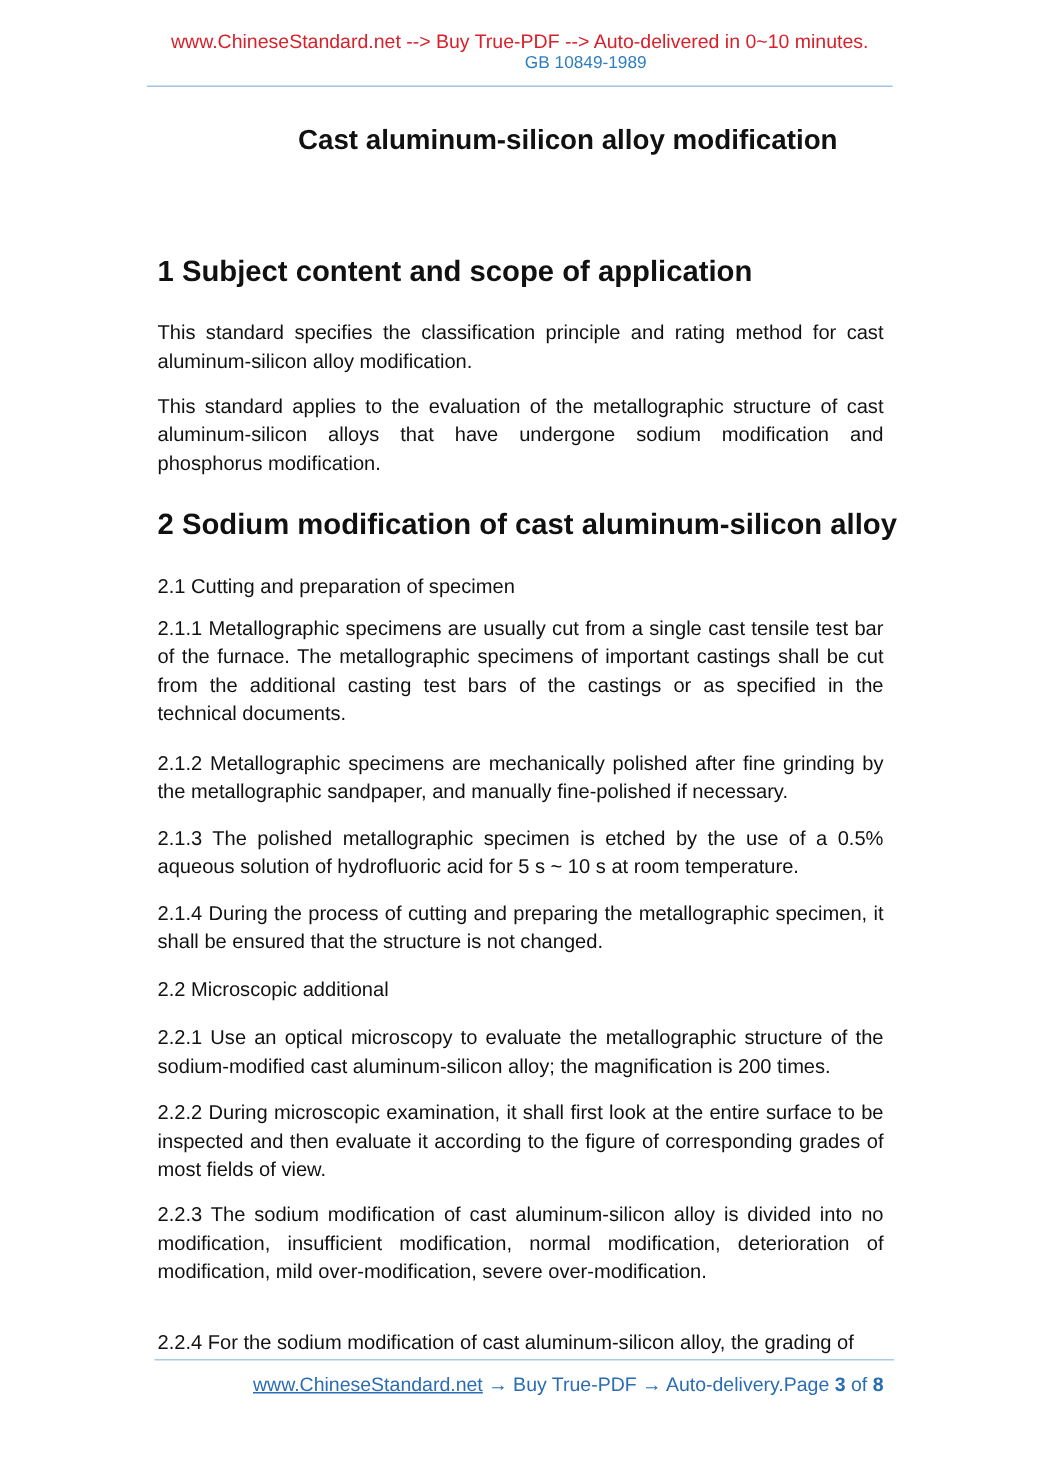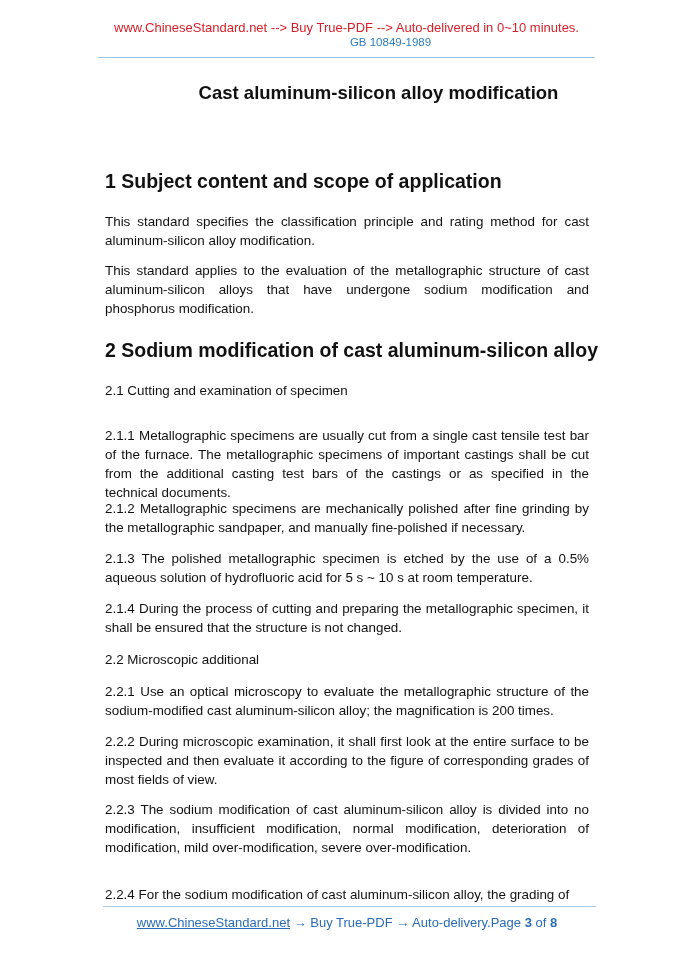--- a/index.html
+++ b/index.html
@@ -11,41 +11,41 @@
              color: #2e7dbf; font-size: 11.5px; line-height: 14px; padding-left: 44px; }
     .rule-top { position: absolute; top: 57px; left: 98px; width: 497px; height: 1px; background: #9fc3de; }
     .doc-title { position: absolute; top: 82px; left: 0; width: 693px; text-align: center;
                  font-weight: bold; font-size: 18.5px; line-height: 22px; margin-left: 32px; }
     .h1 { position: absolute; left: 105px; font-weight: bold; font-size: 19.5px; line-height: 24px; white-space: nowrap; }
     .p { position: absolute; left: 105px; width: 484px; font-size: 13.4px; line-height: 19px;
          text-align: justify; }
     .p b { font-weight: normal; }
     .rule-bot { position: absolute; top: 906px; left: 103px; width: 493px; height: 1px; background: #a9cbe8; }
     .footer { position: absolute; top: 915px; left: 105px; width: 484px; font-size: 13px; line-height: 16px;
-              color: #2a6db3; display: flex; justify-content: center; }
+              color: #2a6db3; display: flex; justify-content: flex-end; }
     .footer a { color: #2a6db3; text-decoration: underline; }
     .footer .pg b { font-weight: bold; }
   </style>
 </head>
 <body>
 
 <div class="promo">www.ChineseStandard.net --&gt; Buy True-PDF --&gt; Auto-delivered in 0~10 minutes.</div>
 <div class="stdno">GB 10849-1989</div>
 <div class="rule-top"></div>
 
 <div class="doc-title">Cast aluminum-silicon alloy modification</div>
 
 <div class="h1" style="top:169px">1 Subject content and scope of application</div>
 <div class="p" style="top:212px">This standard specifies the classification principle and rating method for cast aluminum-silicon alloy modification.</div>
 <div class="p" style="top:261px">This standard applies to the evaluation of the metallographic structure of cast aluminum-silicon alloys that have undergone sodium modification and phosphorus modification.</div>
 
 <div class="h1" style="top:338px">2 Sodium modification of cast aluminum-silicon alloy</div>
 
-<div class="p" style="top:381px"><b>2.1</b><span> Cutting and examination of specimen</span></div>
-<div class="p" style="top:426px"><b>2.1.1</b><span> Metallographic specimens are usually cut from a single cast tensile test bar of the furnace. The metallographic specimens of important castings shall be cut from the additional casting test bars of the castings or as specified in the technical documents.</span></div>
+<div class="p" style="top:381px"><b>2.1</b><span> Cutting and preparation of specimen</span></div>
+<div class="p" style="top:409px"><b>2.1.1</b><span> Metallographic specimens are usually cut from a single cast tensile test bar of the furnace. The metallographic specimens of important castings shall be cut from the additional casting test bars of the castings or as specified in the technical documents.</span></div>
 <div class="p" style="top:499px"><b>2.1.2</b><span> Metallographic specimens are mechanically polished after fine grinding by the metallographic sandpaper, and manually fine-polished if necessary.</span></div>
 <div class="p" style="top:549px"><b>2.1.3</b><span> The polished metallographic specimen is etched by the use of a 0.5% aqueous solution of hydrofluoric acid for 5 s ~ 10 s at room temperature.</span></div>
 <div class="p" style="top:599px"><b>2.1.4</b><span> During the process of cutting and preparing the metallographic specimen, it shall be ensured that the structure is not changed.</span></div>
 <div class="p" style="top:650px"><b>2.2</b><span> Microscopic additional</span></div>
 <div class="p" style="top:682px"><b>2.2.1</b><span> Use an optical microscopy to evaluate the metallographic structure of the sodium-modified cast aluminum-silicon alloy; the magnification is 200 times.</span></div>
 <div class="p" style="top:732px"><b>2.2.2</b><span> During microscopic examination, it shall first look at the entire surface to be inspected and then evaluate it according to the figure of corresponding grades of most fields of view.</span></div>
 <div class="p" style="top:800px"><b>2.2.3</b><span> The sodium modification of cast aluminum-silicon alloy is divided into no modification, insufficient modification, normal modification, deterioration of modification, mild over-modification, severe over-modification.</span></div>
 <div class="p" style="top:885px"><b>2.2.4</b><span> For the sodium modification of cast aluminum-silicon alloy, the grading of</span></div>
 
 <div class="rule-bot"></div>

